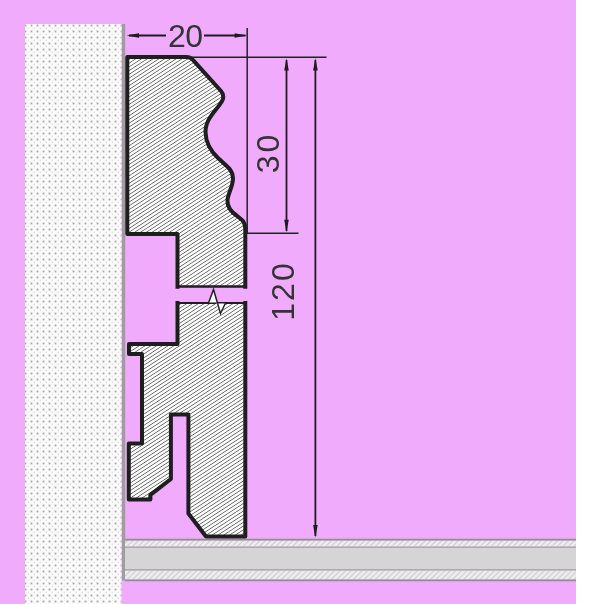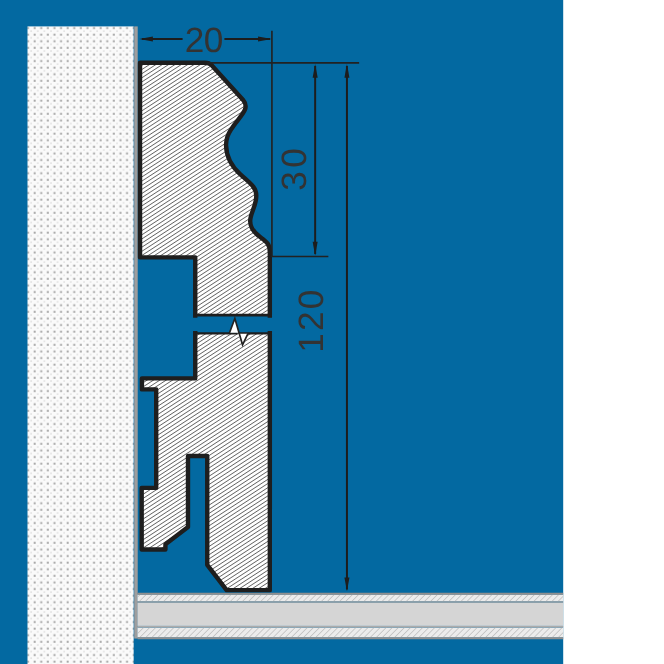--- a/index.html
+++ b/index.html
@@ -1,16 +1,16 @@
 <!DOCTYPE html>
 <html><head>
 <meta charset="utf-8">
 <style>
   html,body{margin:0;padding:0;background:#ffffff;}
-  .page{width:512px;height:604px;position:relative;overflow:hidden;background:#0369a1;}
+  .page{width:576px;height:604px;position:relative;overflow:hidden;background:#f0abfc;}
   text{font-family:"Liberation Sans",sans-serif;fill:#333333;}
 </style>
 </head>
 <body>
 <div class="page">
 <svg width="604" height="604" viewBox="0 0 604 604" xmlns="http://www.w3.org/2000/svg">
   <defs>
     <pattern id="walldots" x="0" y="0" width="6" height="6" patternUnits="userSpaceOnUse">
       <rect width="6" height="6" fill="#fafafa"></rect>
       <rect x="0.6" y="0.6" width="1.8" height="1.8" fill="#a6a6a6"></rect>

